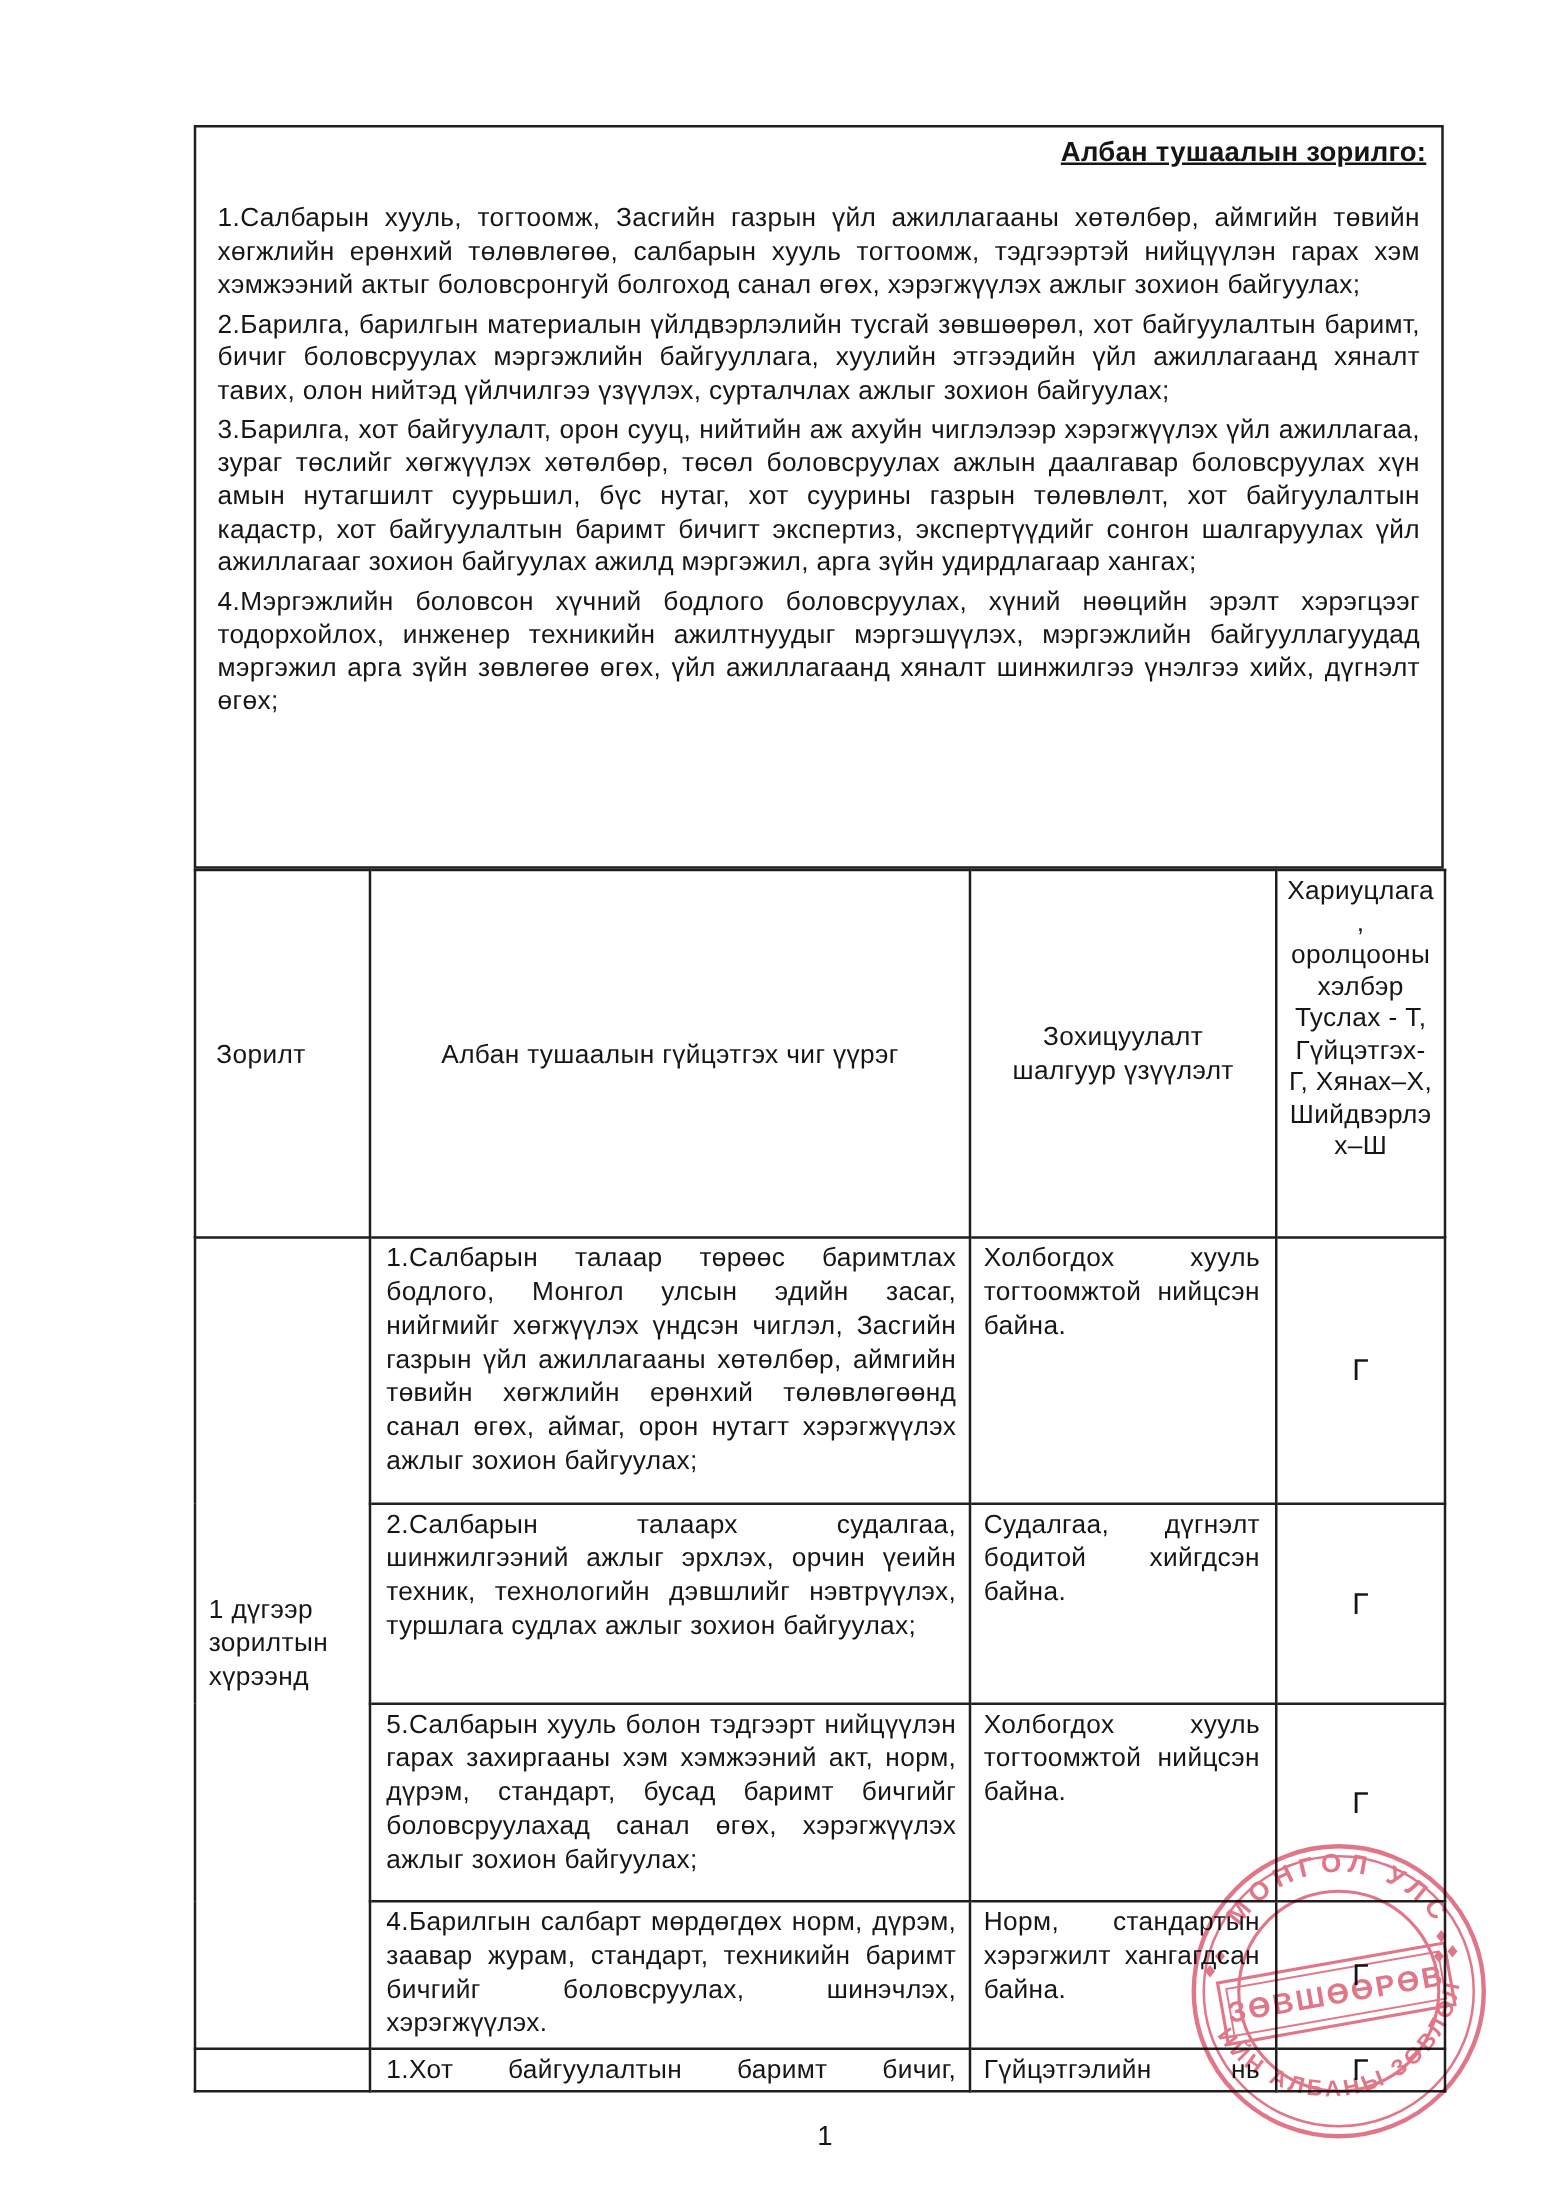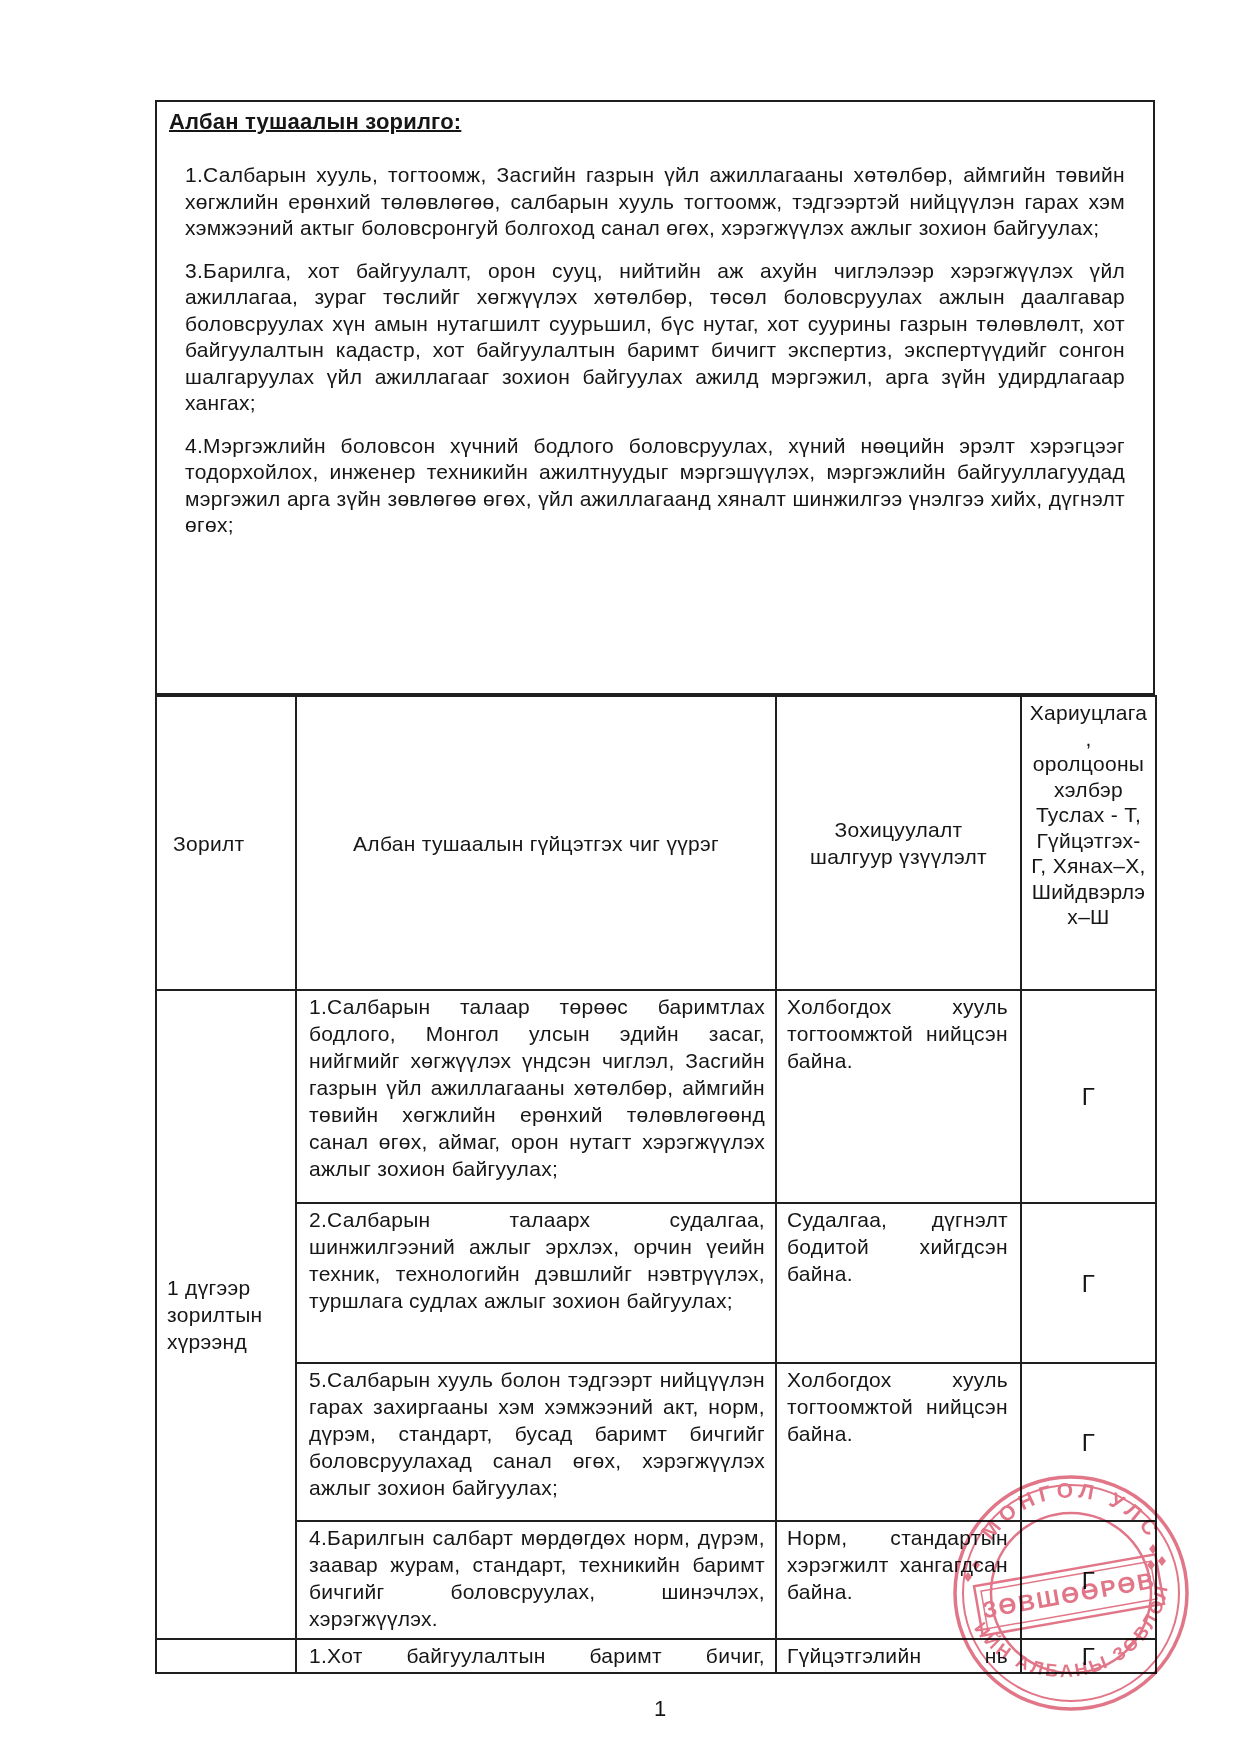--- a/index.html
+++ b/index.html
@@ -10,24 +10,24 @@
   }
   .page{position:absolute;inset:0;}
   
   .purpose-box{
     position:absolute;left:155px;top:100px;width:1000px;height:595px;
     box-sizing:border-box;border:2px solid #1f1f1f;
     padding:7px 12px 0 12px;
   }
   .purpose-title{
     font-size:22px;font-weight:bold;text-decoration:underline;
-    text-decoration-thickness:2px;margin:0 0 27px 0;letter-spacing:.2px;
+    text-decoration-thickness:2px;margin:0 0 27px 0;letter-spacing:.2px;text-align:right;
   }
   .purpose-box p{
-    margin:16px;font-size:21px;line-height:26.5px;text-align:justify;
+    margin:5px;font-size:21px;line-height:26.5px;text-align:justify;
     letter-spacing:.3px;
   }
   
   table.duties-table{
     position:absolute;left:155px;top:695px;width:1000px;
     border-collapse:collapse;table-layout:fixed;
     font-size:21px;line-height:27px;letter-spacing:.3px;
   }
   .duties-table th,.duties-table td{
     border:2px solid #1f1f1f;font-weight:normal;box-sizing:border-box;
@@ -58,20 +58,21 @@
   }
 </style>
 </head>
 <body>
 
 <div class="page">
 
   <div class="purpose-box">
     <div class="purpose-title">Албан тушаалын зорилго:</div>
     <p>1.Салбарын хууль, тогтоомж, Засгийн газрын үйл ажиллагааны хөтөлбөр, аймгийн төвийн хөгжлийн ерөнхий төлөвлөгөө, салбарын хууль тогтоомж, тэдгээртэй нийцүүлэн гарах хэм хэмжээний актыг боловсронгуй болгоход санал өгөх, хэрэгжүүлэх ажлыг зохион байгуулах;</p>
+    <p>2.Барилга, барилгын материалын үйлдвэрлэлийн тусгай зөвшөөрөл, хот байгуулалтын баримт, бичиг боловсруулах мэргэжлийн байгууллага, хуулийн этгээдийн үйл ажиллагаанд хяналт тавих, олон нийтэд үйлчилгээ үзүүлэх, сурталчлах ажлыг зохион байгуулах;</p>
     <p>3.Барилга, хот байгуулалт, орон сууц, нийтийн аж ахуйн чиглэлээр хэрэгжүүлэх үйл ажиллагаа,  зураг төслийг хөгжүүлэх хөтөлбөр, төсөл боловсруулах ажлын даалгавар боловсруулах хүн амын нутагшилт суурьшил, бүс нутаг, хот суурины газрын төлөвлөлт, хот байгуулалтын кадастр, хот байгуулалтын баримт бичигт экспертиз, экспертүүдийг сонгон шалгаруулах үйл ажиллагааг зохион байгуулах ажилд мэргэжил, арга зүйн удирдлагаар хангах;</p>
     <p>4.Мэргэжлийн боловсон хүчний бодлого боловсруулах, хүний нөөцийн эрэлт хэрэгцээг тодорхойлох, инженер техникийн ажилтнуудыг мэргэшүүлэх, мэргэжлийн байгууллагуудад мэргэжил арга зүйн зөвлөгөө өгөх, үйл ажиллагаанд хяналт шинжилгээ үнэлгээ хийх, дүгнэлт өгөх;</p>
   </div>
 
   <table class="duties-table">
     <colgroup>
       <col style="width:140px">
         <col style="width:480px">
       <col style="width:245px">
         <col style="width:135px">

